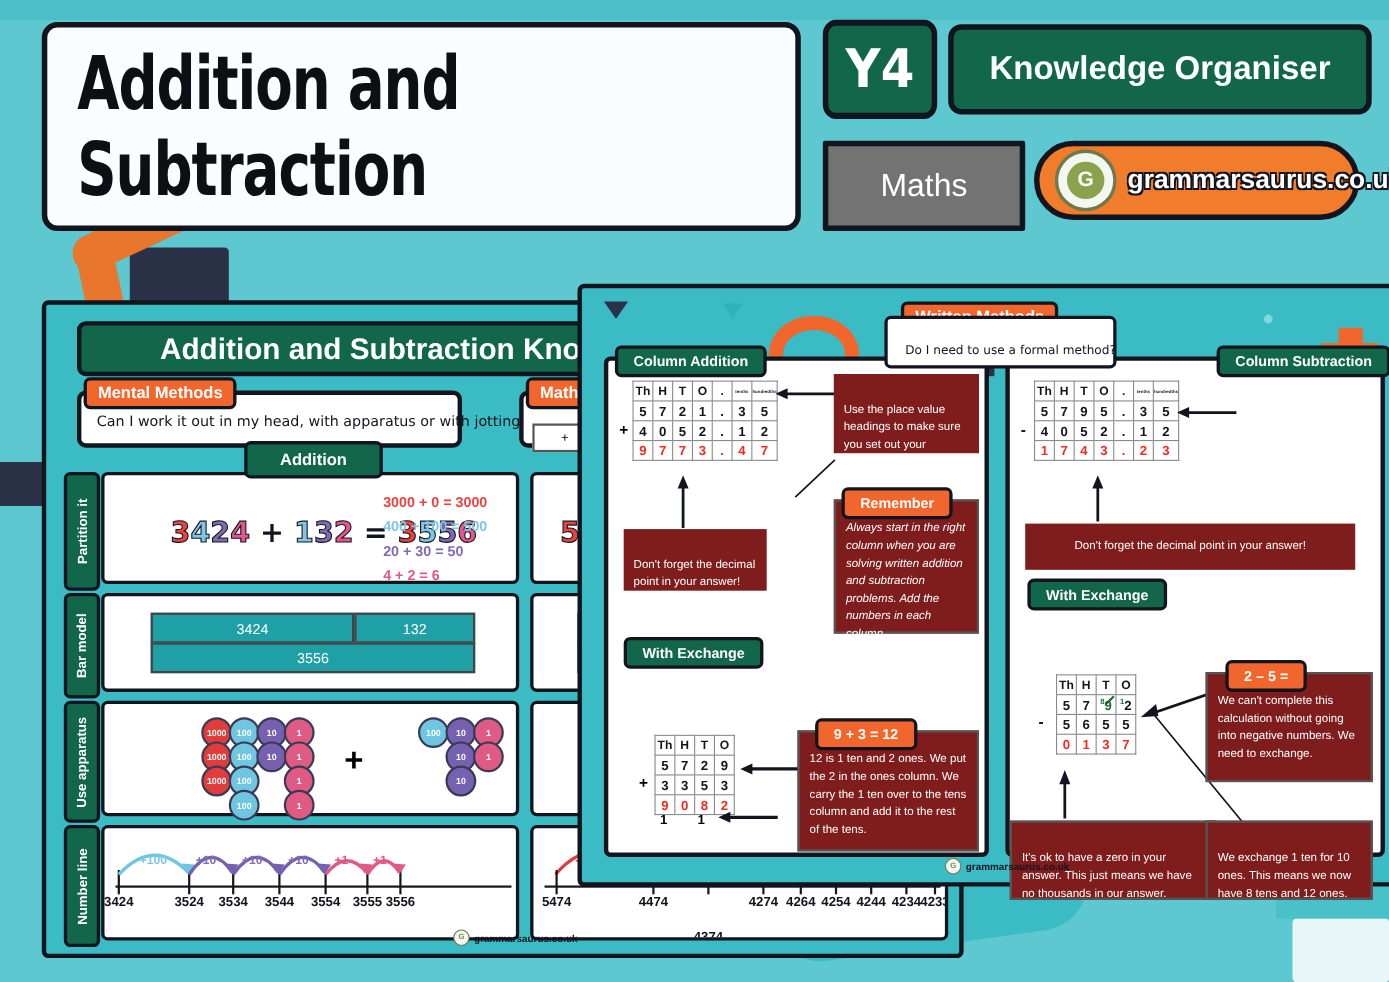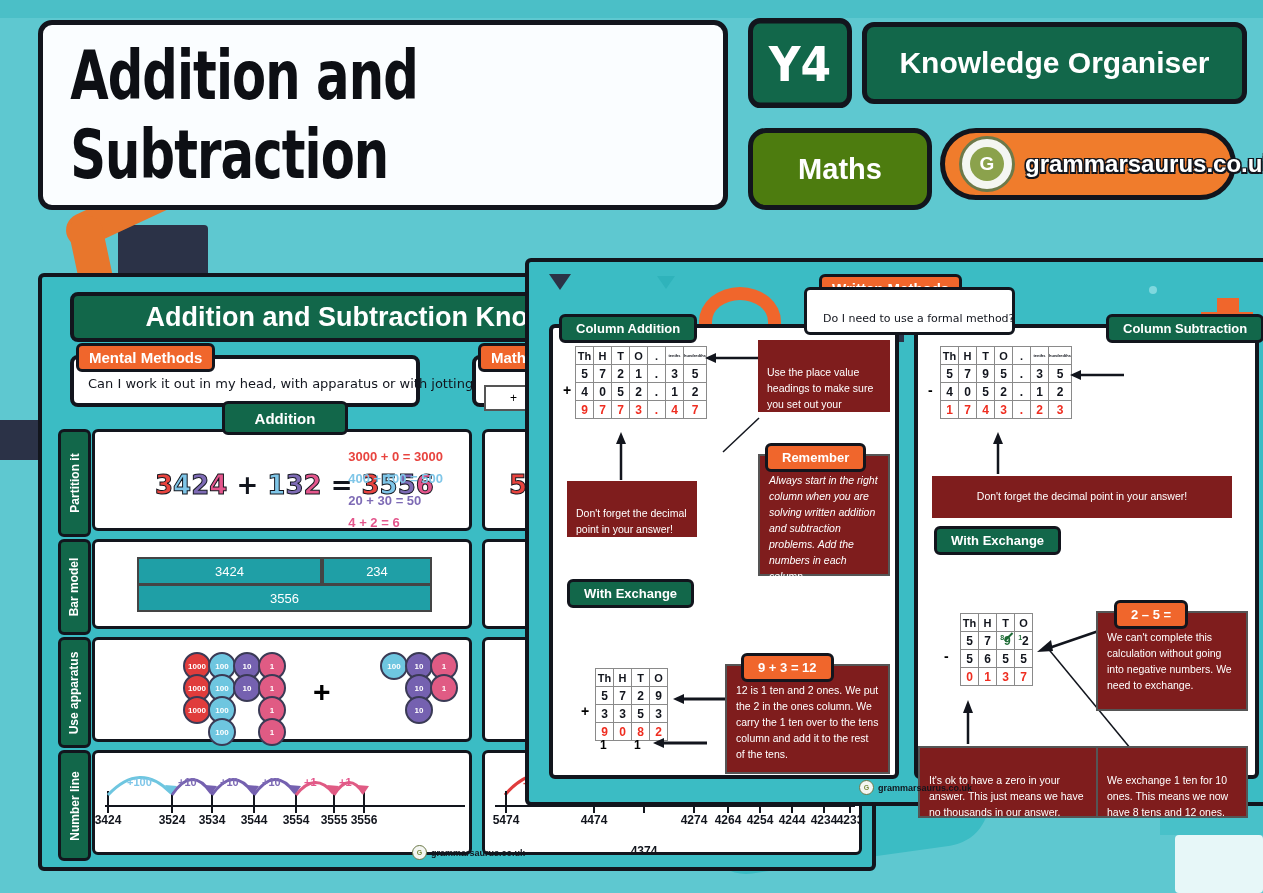--- a/index.html
+++ b/index.html
@@ -27,22 +27,22 @@
     font-family:"DejaVu Sans",sans-serif;transform:scaleY(1.25) scaleX(0.92);
   }
   .badge{
     position:absolute;border:5px solid #12151d;border-radius:12px;
     display:flex;align-items:center;justify-content:center;z-index:30;
     color:#fff;font-weight:bold;
   }
   #year-badge{left:748px;top:22px;width:94px;height:72px;background:#12674a;
     font-size:44px;font-family:"DejaVu Sans",sans-serif;transform:scaleY(1.1);}
   #ko-badge{left:862px;top:22px;width:375px;height:72px;background:#12674a;font-size:30px;}
-  #subject-badge{left:748px;top:128px;width:174px;height:72px;background:#4d7c0f;
-    border-radius:18px;font-size:29px;font-weight:bold;}
+  #subject-badge{left:748px;top:128px;width:174px;height:72px;background:#737373;
+    border-radius:2px;font-size:29px;font-weight:normal;}
   #logo-badge{left:940px;top:128px;width:296px;height:72px;background:#f07c2c;
     border-radius:40px;justify-content:flex-start;padding-left:14px;box-sizing:border-box;}
   #logo-badge .logo-circle{
     width:50px;height:50px;border-radius:50%;background:#f4f6f2;border:3px solid #6d7a4a;
     display:flex;align-items:center;justify-content:center;flex:none;margin-right:10px;}
   #logo-badge .logo-circle .g{
     width:34px;height:34px;border-radius:50%;background:#8ba24c;color:#fff;
     font-size:19px;display:flex;align-items:center;justify-content:center;font-weight:bold;}
   #logo-badge .wname{font-size:24px;color:#fff;
     text-shadow:-1.5px -1.5px 0 #12151d,1.5px -1.5px 0 #12151d,-1.5px 1.5px 0 #12151d,1.5px 1.5px 0 #12151d;}
@@ -203,21 +203,21 @@
       <span class="d c-red">5</span><span class="d c-blue">4</span><span class="d c-pur">7</span>
     </div>
   </div>
 
   <div class="rowlabel" style="left:16px;top:262px;height:90px;">
     <span>Bar model</span>
   </div>
   <div class="rowcard" style="left:50px;top:262px;width:380px;height:90px;">
     <div style="position:absolute;left:42px;top:15px;display:flex;">
       <div class="bar" style="width:185px;height:28px;">3424</div>
-      <div class="bar" style="width:110px;height:28px;">234</div>
+      <div class="bar" style="width:110px;height:28px;">132</div>
     </div>
     <div class="bar" style="position:absolute;left:42px;top:42px;width:295px;height:28px;">3556</div>
   </div>
   <div class="rowcard" style="left:440px;top:262px;width:380px;height:90px;overflow:hidden;">
     <div class="bar" style="position:absolute;left:40px;top:15px;width:60px;height:28px;"></div>
     <div class="bar" style="position:absolute;left:40px;top:42px;width:60px;height:28px;"></div>
   </div>
 
   <div class="rowlabel" style="left:16px;top:360px;height:105px;">
     <span>Use apparatus</span>

